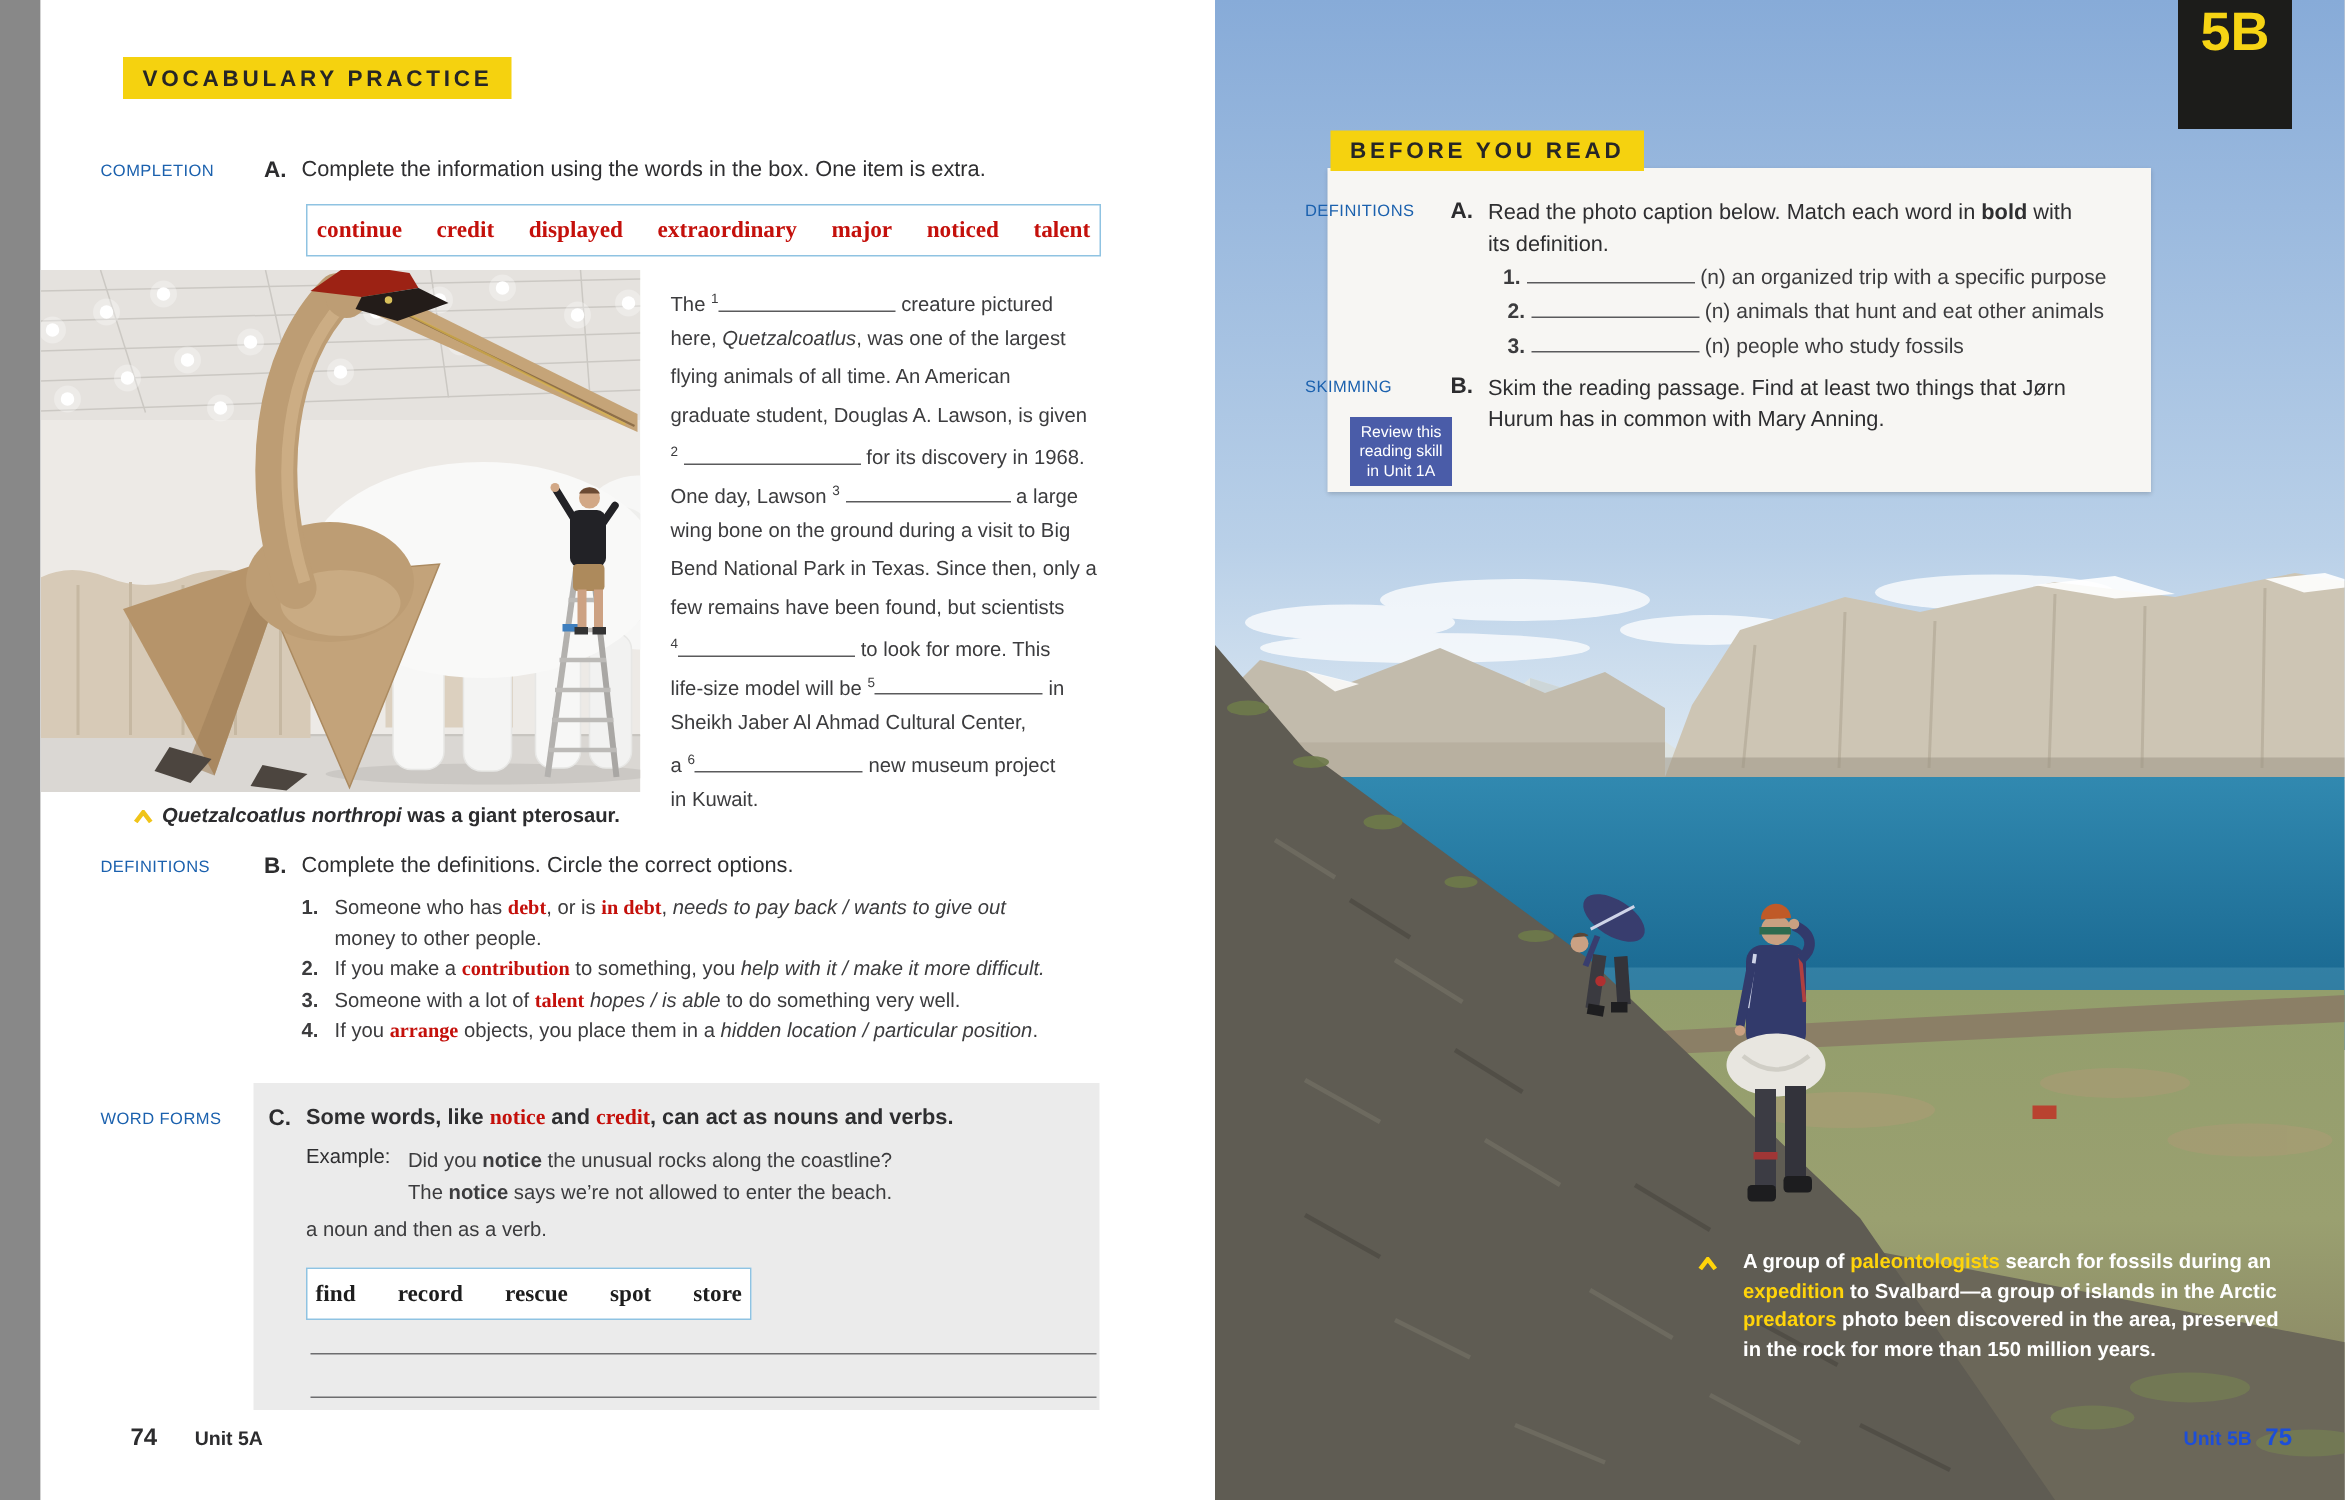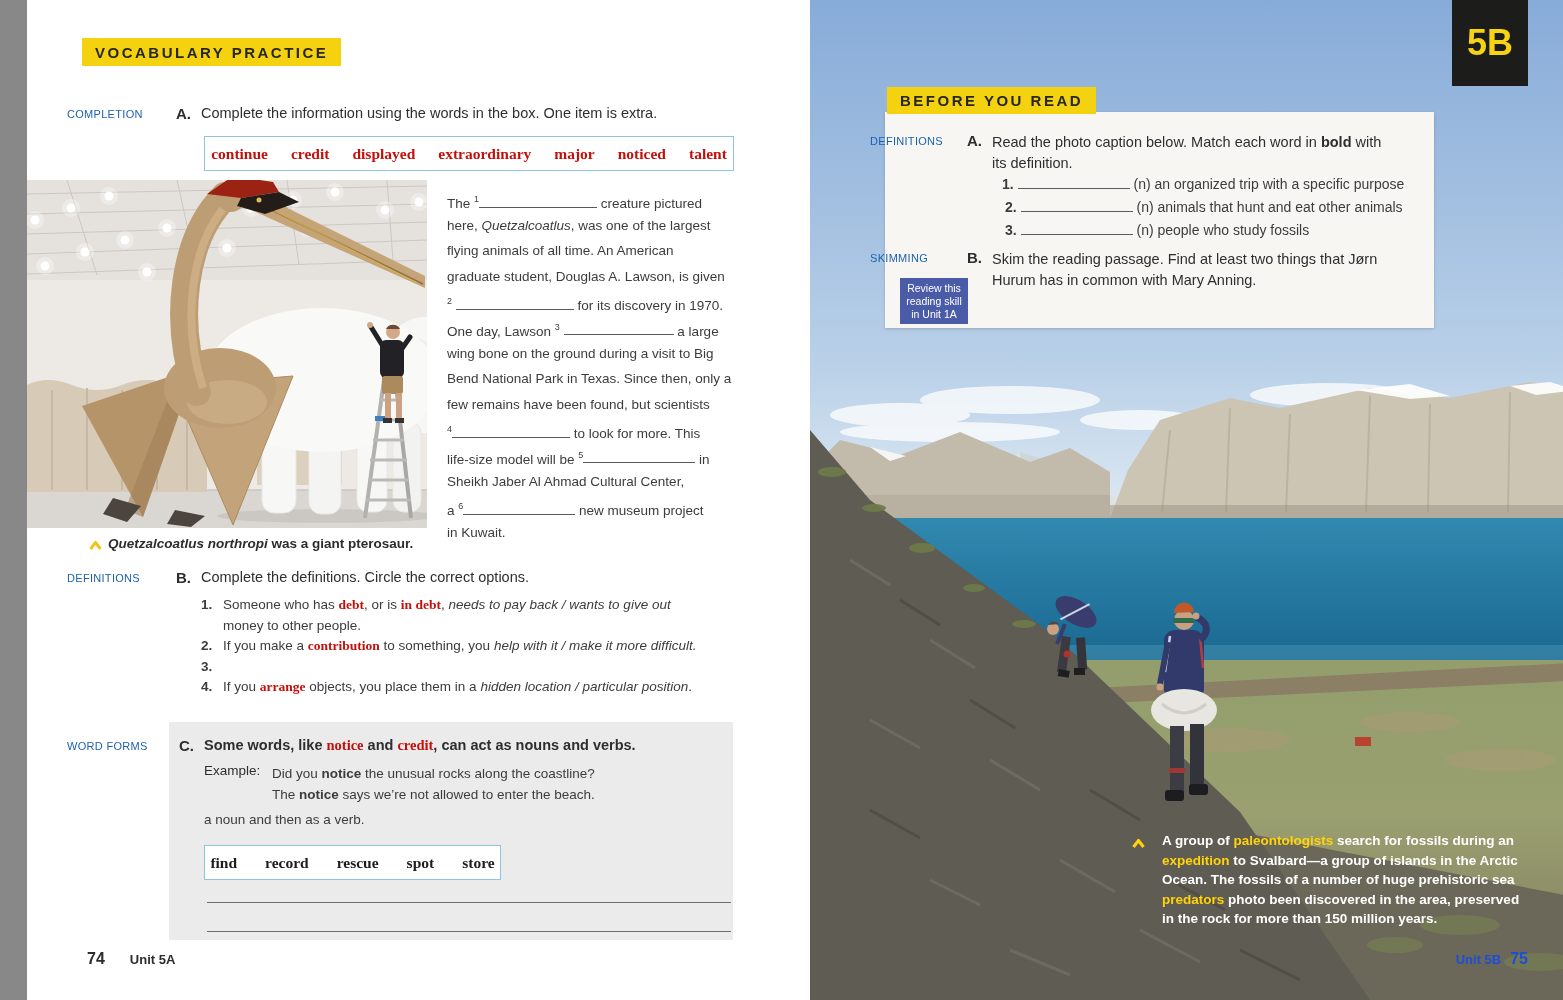--- a/index.html
+++ b/index.html
@@ -190,21 +190,21 @@
           </svg>
       </span>
       <span class="caption-left"><span class="pt-bi">Quetzalcoatlus northropi</span><span class="pt-b"> was a giant pterosaur.</span></span>
     </div>
 
     <div class="abs" style="left:420px;top:187px;width:300px;">
       <div class="passage-line"><span>The </span><span class="pt-sup">1</span><span class="pt-blank" style="width: 118px;"></span><span> creature pictured</span></div>
       <div class="passage-line"><span>here, </span><span class="pt-i">Quetzalcoatlus</span><span>, was one of the largest</span></div>
       <div class="passage-line"><span>flying animals of all time. An American</span></div>
       <div class="passage-line"><span>graduate student, Douglas A. Lawson, is given</span></div>
-      <div class="passage-line"><span class="pt-sup">2</span><span> </span><span class="pt-blank" style="width: 118px;"></span><span> for its discovery in 1970.</span></div>
+      <div class="passage-line"><span class="pt-sup">2</span><span> </span><span class="pt-blank" style="width: 118px;"></span><span> for its discovery in 1968.</span></div>
       <div class="passage-line"><span>One day, Lawson </span><span class="pt-sup">3</span><span> </span><span class="pt-blank" style="width: 110px;"></span><span> a large</span></div>
       <div class="passage-line"><span>wing bone on the ground during a visit to Big</span></div>
       <div class="passage-line"><span>Bend National Park in Texas. Since then, only a</span></div>
       <div class="passage-line"><span>few remains have been found, but scientists</span></div>
       <div class="passage-line"><span class="pt-sup">4</span><span class="pt-blank" style="width: 118px;"></span><span> to look for more. This</span></div>
       <div class="passage-line"><span>life-size model will be </span><span class="pt-sup">5</span><span class="pt-blank" style="width: 112px;"></span><span> in</span></div>
       <div class="passage-line"><span>Sheikh Jaber Al Ahmad Cultural Center,</span></div>
       <div class="passage-line"><span>a </span><span class="pt-sup">6</span><span class="pt-blank" style="width: 112px;"></span><span> new museum project</span></div>
       <div class="passage-line"><span>in Kuwait.</span></div>
     </div>
@@ -220,20 +220,21 @@
             <span class="nowrap" style="display:block"><span>Someone who has </span><span class="pt-rb">debt</span><span>, or is </span><span class="pt-rb">in debt</span><span>, </span><span class="pt-i">needs to pay back / wants to give out</span></span>
               <span class="nowrap" style="display:block"><span>money to other people.</span></span>
           </span>
       </div>
       <div class="def-item">
         <span class="def-num">2.</span>
         <span class="nowrap"><span>If you make a </span><span class="pt-rb">contribution</span><span> to something, you </span><span class="pt-i">help with it / make it more difficult.</span></span>
       </div>
       <div class="def-item">
         <span class="def-num">3.</span>
+        <span class="nowrap"><span>Someone with a lot of </span><span class="pt-rb">talent</span><span> </span><span class="pt-i">hopes / is able</span><span> to do something very well.</span></span>
       </div>
       <div class="def-item">
         <span class="def-num">4.</span>
         <span class="nowrap"><span>If you </span><span class="pt-rb">arrange</span><span> objects, you place them in a </span><span class="pt-i">hidden location / particular position</span><span>.</span></span>
       </div>
     </div>
 
     <div class="abs" style="left:142px;top:722px;width:564px;height:218px;background:#ebebeb;"></div>
     <div class="abs sec-label" style="left:40px;top:740px;width:97px;">WORD FORMS</div>
     <div class="abs sec-letter" style="left:152px;top:737px;">C.</div>
@@ -378,21 +379,21 @@
         <ellipse cx="374" cy="710" rx="33" ry="21" fill="#e8e6e0"></ellipse>
         <path d="M352,704 Q374,722 396,704" stroke="#d0cec6" stroke-width="3" fill="none"></path>
         <rect x="360" y="726" width="14" height="66" fill="#3c3c44"></rect>
         <rect x="380" y="724" width="14" height="62" fill="#33333b"></rect>
         <rect x="359" y="768" width="16" height="5" fill="#a03636"></rect>
         <rect x="355" y="790" width="19" height="11" rx="3" fill="#1d1d1f"></rect>
         <rect x="379" y="784" width="19" height="11" rx="3" fill="#1d1d1f"></rect>
       </g>
     </svg>
 
-    <div class="abs" style="left:642px;top:0;width:76px;height:86px;background:#1c1c1a;display:flex;align-items:center;justify-content:center;">
+    <div class="abs" style="left:642px;top:0;width:76px;height:86px;background:#1c1c1a;display:flex;align-items:flex-start;justify-content:center;">
       <span style="color:#f6d414;font-weight:bold;font-size:36px;">5B</span>
     </div>
 
     <div class="abs" style="left:75px;top:112px;width:549px;height:216px;background:#f7f6f3;box-shadow:0 1px 3px rgba(0,0,0,.18);"></div>
     <div class="abs yellow-bar" style="left:77px;top:87px;height:27px;">
       <span>BEFORE YOU READ</span>
     </div>
 
     <div class="abs sec-label" style="left:60px;top:135px;width:85px;">DEFINITIONS</div>
     <div class="abs sec-letter" style="left:157px;top:132px;">A.</div>
@@ -418,21 +419,20 @@
 
     <div class="abs" style="left:322px;top:831px;width:380px;display:flex;gap:17px;">
       <span class="caret" style="margin-top:3px;">
         <svg width="13" height="9" viewBox="0 0 13 9">
             <path d="M1.5 8 L6.5 1.5 L11.5 8" fill="none" stroke="#ffd40a" stroke-width="3"></path>
           </svg>
       </span>
       <span>
         <span class="photo-caption-line" style="display:block"><span class="pt-b">A group of </span><span class="pt-y">paleontologists</span><span class="pt-b"> search for fossils during an</span></span>
         <span class="photo-caption-line" style="display:block"><span class="pt-y">expedition</span><span class="pt-b"> to Svalbard—a group of islands in the Arctic</span></span>
-        <span class="photo-caption-line" style="display:block"><span class="pt-b">Ocean. The fossils of a number of huge prehistoric sea</span></span>
         <span class="photo-caption-line" style="display:block"><span class="pt-y">predators</span><span class="pt-b"> photo been discovered in the area, preserved</span></span>
         <span class="photo-caption-line" style="display:block"><span class="pt-b">in the rock for more than 150 million years.</span></span>
       </span>
     </div>
 
     <div class="abs" style="left:0;top:950px;width:718px;display:flex;justify-content:flex-end;align-items:baseline;gap:9px;color:#1d4ed8;">
       <span style="font-weight:bold;font-size:13px;">Unit 5B</span>
       <span style="font-weight:bold;font-size:16px;">75</span>
     </div>
   </div>

